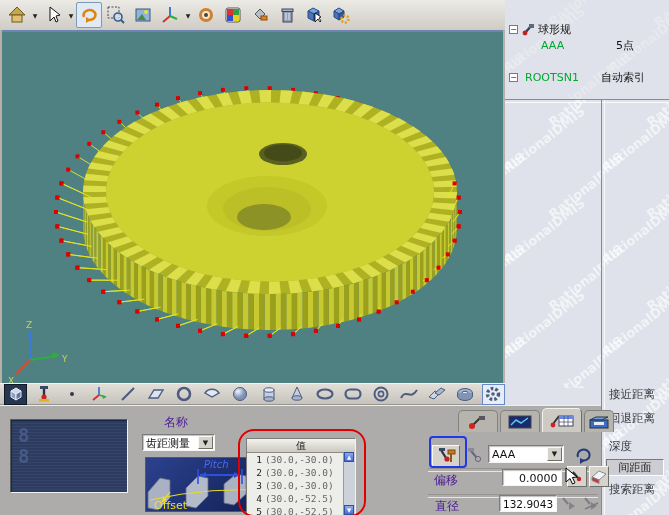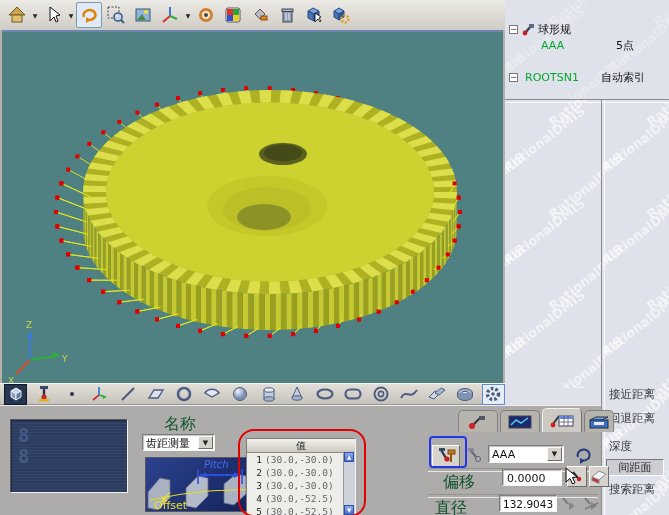--- a/index.html
+++ b/index.html
@@ -37,21 +37,21 @@
   .ft-btn.dark{background:#273650;border:1px solid #101826;}
   .ft-btn.sel{background:#e7edf5;border:1px solid #6a88c8;}
   
   .bottom-panel{position:absolute;left:0;top:405px;width:601px;height:110px;background:#adacab;border-top:1px solid #efedea;box-sizing:border-box;}
   .lcd{position:absolute;left:10px;top:13px;width:116px;height:72px;background:#2c3b60;
     background-image:repeating-linear-gradient(rgba(255,255,255,.05) 0 1px,transparent 1px 3px);
     border:1px solid;border-color:#5a5a5a #f2f2f2 #f2f2f2 #5a5a5a;box-shadow:inset 1px 1px 0 #1a2742;}
   .lcd-ghost{position:absolute;left:7px;top:5px;font-family:"DejaVu Sans Mono",monospace;font-weight:bold;font-size:19px;line-height:21px;color:#455a85;}
   .lcd-digits{position:absolute;right:8px;top:4px;font-family:"DejaVu Sans Mono",monospace;font-weight:bold;font-size:54px;line-height:62px;
     letter-spacing:6px;color:#a9edd5;text-shadow:0 0 2px #54c9a4;}
-  .etched-label{font-size:16px;color:#14532d;}
+  .etched-label{font-size:12px;color:#4c1d95;}
   .sunken{background:#fff;border:1px solid #7c7c7c;border-color:#7c7c7c #f6f6f4 #f6f6f4 #7c7c7c;
     box-shadow:inset 1px 1px 1px rgba(0,0,0,.25);box-sizing:border-box;font-size:11px;color:#111;}
   .raised{background:#d6d3cc;border:1px solid;border-color:#f8f8f4 #6e6e68 #6e6e68 #f8f8f4;box-sizing:border-box;}
   .dd-arrow{position:absolute;right:1px;top:1px;bottom:1px;width:15px;display:flex;align-items:center;justify-content:center;font-size:7px;color:#222;}
   .tab{position:absolute;top:4px;width:40px;height:22px;background:#b7b4ad;border:1px solid #82827c;border-bottom:none;
     border-radius:5px 5px 0 0;display:flex;align-items:center;justify-content:center;box-sizing:border-box;}
   .tab.sel{background:#cdcac3;top:2px;height:24px;border-color:#f2f2ee #6e6e68 #f2f2ee #f2f2ee;}
   .vlist{position:absolute;left:246px;top:32px;width:110px;height:78px;background:#ededea;
     border:1px solid #7c7c7c;border-color:#7c7c7c #f2f2f0 #f2f2f0 #7c7c7c;box-sizing:border-box;overflow:hidden;}
   .vlist-header{height:13px;background:linear-gradient(#f4f2ec,#ccc9c1);border-bottom:1px solid #8e8b85;
@@ -820,22 +820,22 @@
       <span>AAA</span>
       <span class="dd-arrow raised">▼</span>
     </div>
     <svg style="position:absolute;left:572px;top:38px" width="22" height="22">
         <path d="M6 13 A6 5.5 0 1 1 11 16.5" fill="none" stroke="#223a7a" stroke-width="2"></path>
         <polygon points="8,14 13,16.5 8,20" fill="#223a7a"></polygon>
       </svg>
 
     <div class="groove-h" style="left:428px;top:62px;width:170px"></div>
 
-    <span class="etched-label" style="position:absolute;left:443px;top:66px">偏移</span>
-    <div class="sunken" style="position:absolute;left:502px;top:63px;width:60px;height:17px;padding:2px 4px">0.0000</div>
+    <span class="etched-label" style="position:absolute;left:434px;top:66px">偏移</span>
+    <div class="sunken" style="position:absolute;left:502px;top:63px;width:60px;height:17px;padding:2px 16px">0.0000</div>
     <div class="raised" style="position:absolute;left:567px;top:60px;width:20px;height:21px;display:flex;align-items:center;justify-content:center">
       <svg width="14" height="15">
           <line x1="3" y1="3" x2="8" y2="9" stroke="#2a3248" stroke-width="2"></line>
           <circle cx="9" cy="10" r="2.2" fill="#c81e1e"></circle>
         </svg>
     </div>
     <div class="raised" style="position:absolute;left:589px;top:60px;width:20px;height:21px;display:flex;align-items:center;justify-content:center">
       <svg width="18" height="16">
           <polygon points="2,8 9,2 16,5 9,11" fill="#f4f4f4" stroke="#889"></polygon>
           <polygon points="2,8 9,11 9,14.5 2,11.5" fill="#d03030" stroke="#889"></polygon>

